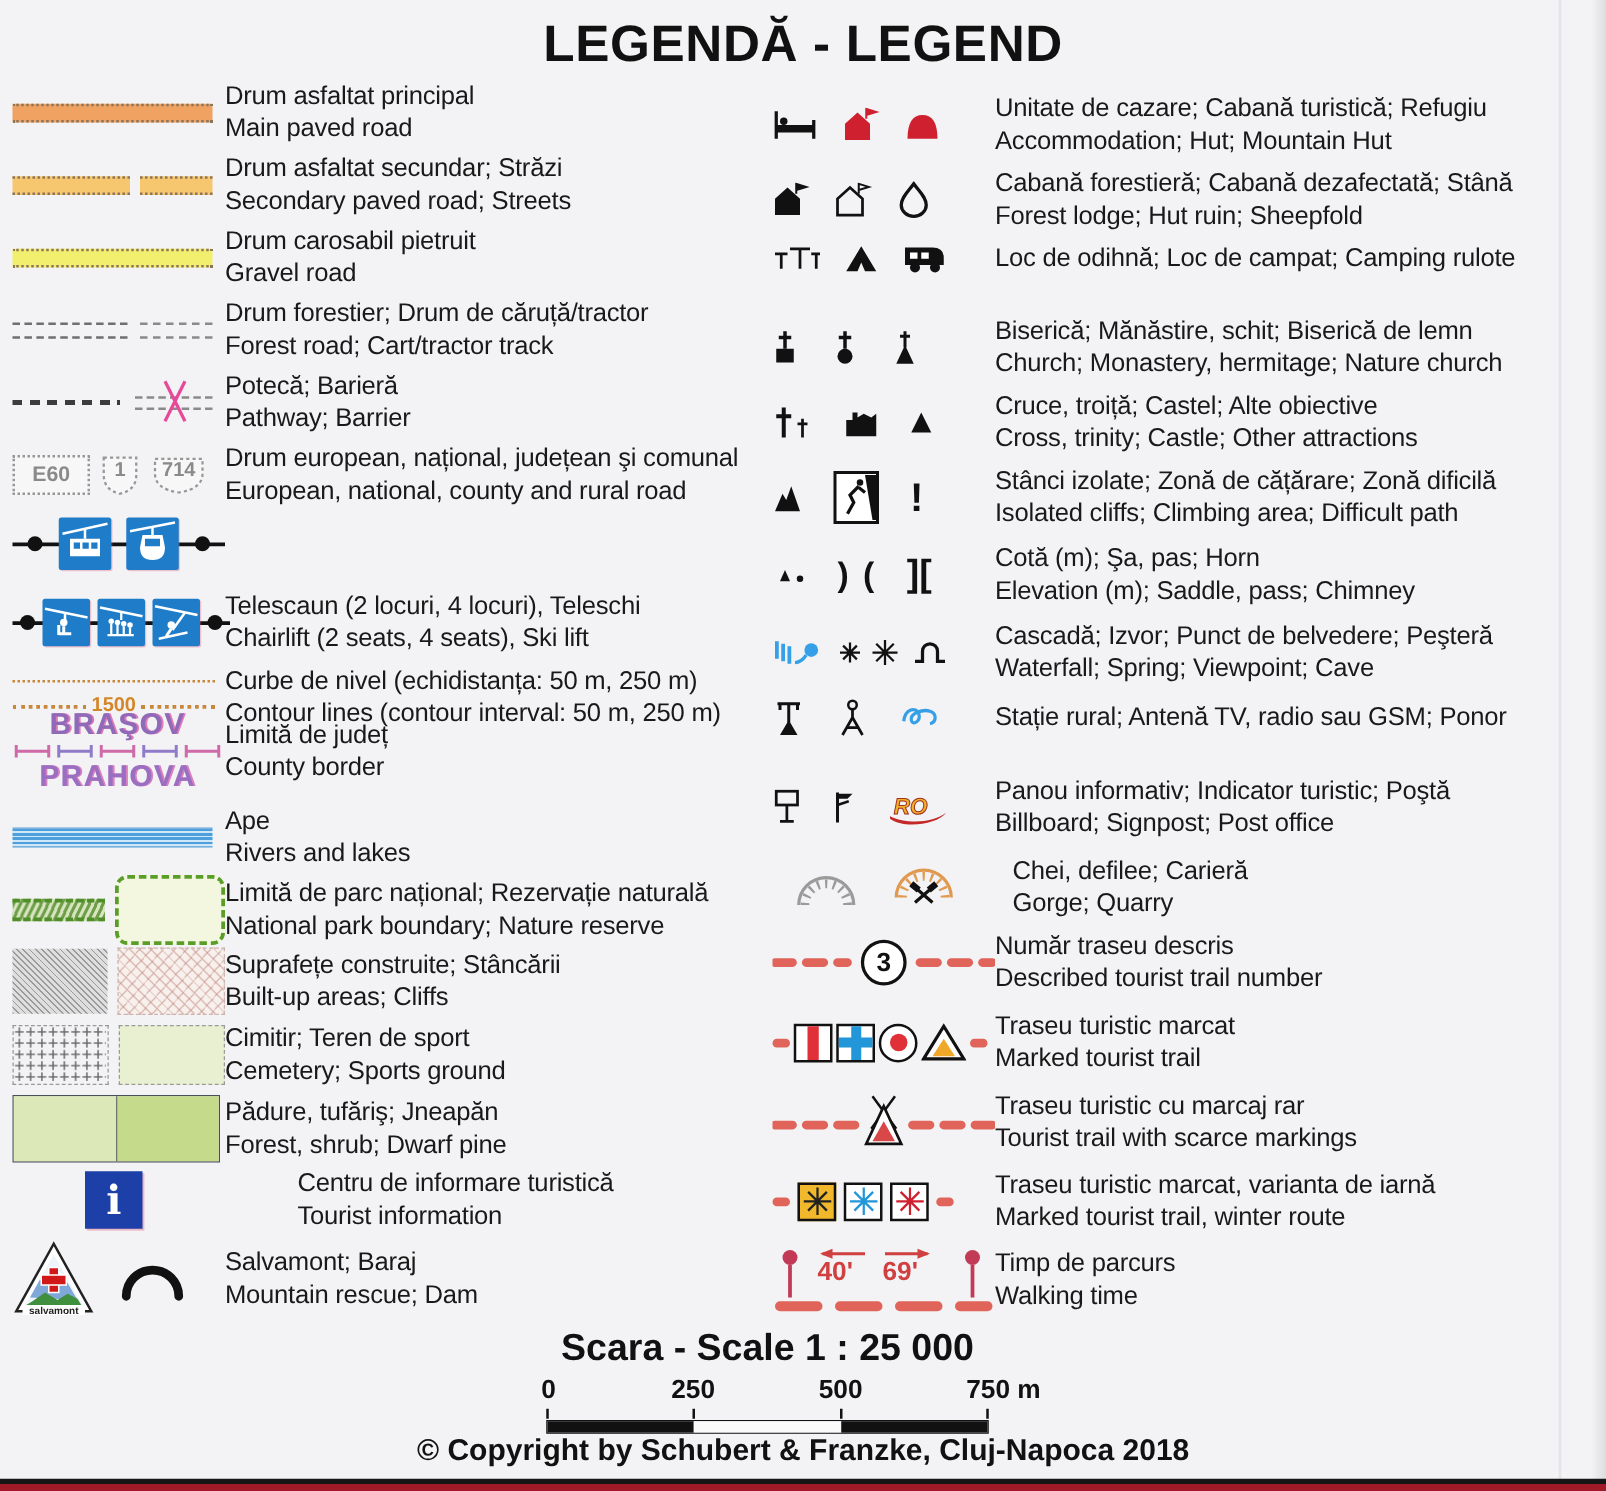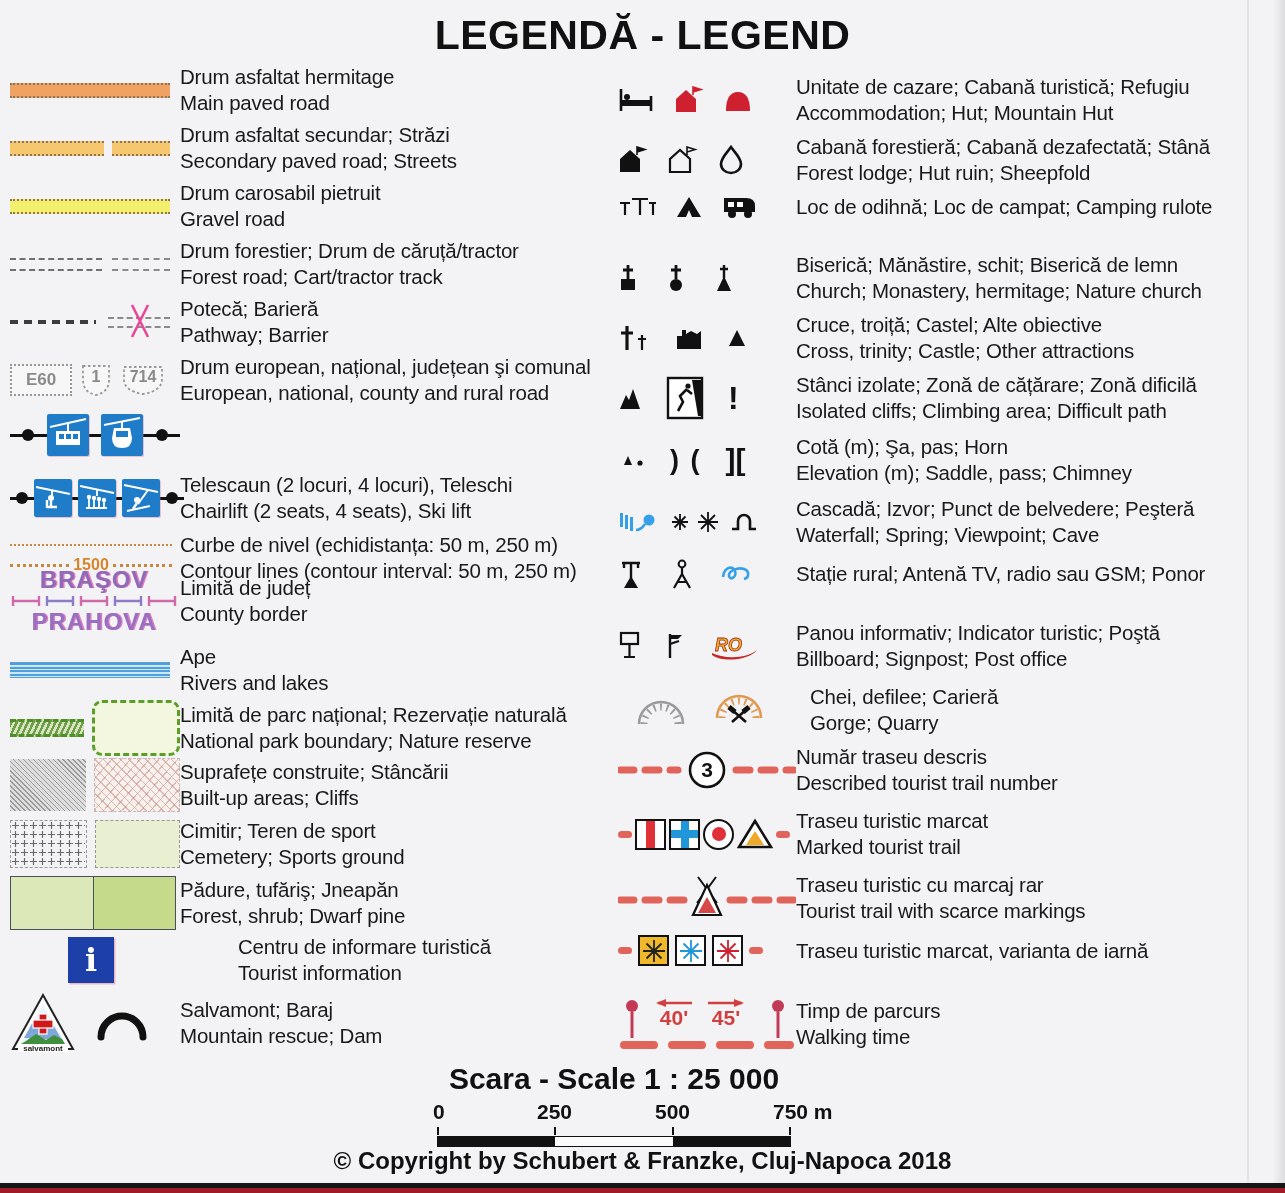--- a/index.html
+++ b/index.html
@@ -94,21 +94,21 @@
   .msq{width:31px;height:31px;border:2.5px solid #111;background:#fff;position:relative;flex:none;box-sizing:border-box;}
   .msq .vstripe{position:absolute;left:50%;top:0;bottom:0;width:9px;margin-left:-4.5px;background:#e03038;}
   .msq .hbar{position:absolute;left:0;right:0;top:50%;height:8px;margin-top:-4px;background:#2196d8;}
   .msq .vbar{position:absolute;top:0;bottom:0;left:50%;width:8px;margin-left:-4px;background:#2196d8;}
   .mcirc{width:31px;height:31px;border:2.5px solid #111;border-radius:50%;background:#fff;position:relative;flex:none;box-sizing:border-box;}
   .mcirc .dot{position:absolute;left:50%;top:50%;width:14px;height:14px;margin:-7px 0 0 -7px;border-radius:50%;background:#e03038;}
   .snowsq{width:31px;height:31px;border:2.5px solid #111;display:flex;align-items:center;justify-content:center;flex:none;box-sizing:border-box;background:#fff;}
   .snowsq.y{background:#f0b82a;}
 
   .timewrap{position:relative;width:178px;height:56px;flex:none;}
-  .timegrp{position:absolute;top:2px;display:flex;flex-direction:column;align-items:center;}
+  .timegrp{position:absolute;top:2px;display:flex;flex-direction:column;align-items:flex-start;}
   .timegrp .t{color:#d04040;font-weight:bold;font-size:21px;line-height:20px;}
 
   
   .scale-area{position:absolute;left:437px;top:1062px;width:354px;}
   .scale-title{text-align:center;font-size:30px;font-weight:bold;color:#111;white-space:nowrap;}
   .scale-bar{position:relative;margin-top:40px;}
   .sb{display:flex;border:1.5px solid #111;height:9px;}
   .sb .s1,.sb .s3{flex:1;background:#111;}
   .sb .s2{flex:1;background:#fafafa;}
   .sbt{position:absolute;top:-9px;width:2px;height:8px;background:#111;}
@@ -127,21 +127,21 @@
 
 <div class="page-title">LEGENDĂ - LEGEND</div>
 
 <div class="l-col">
 
   <div class="entry" style="top:64px">
     <div class="sym">
         <div class="band orange" style="width:160px;height:11px"></div>
       </div>
     <div class="lbl">
-        <div>Drum asfaltat hermitage</div>
+        <div>Drum asfaltat principal</div>
         <div>Main paved road</div>
       </div>
   </div>
 
   <div class="entry" style="top:122px">
     <div class="sym" style="gap:8px">
       <div class="band lorange" style="width:94px;height:11px"></div>
         <div class="band lorange" style="width:58px;height:11px"></div>
     </div>
     <div class="lbl">
@@ -747,20 +747,21 @@
                 <path d="M12 1 V23 M1 12 H23 M4.5 4.5 L19.5 19.5 M19.5 4.5 L4.5 19.5"></path>
               </g>
               <circle cx="12" cy="12" r="2" fill="#cf2030"></circle>
             </svg>
           </div>
         <div class="redstub"></div>
       </div>
     </div>
     <div class="lbl">
         <div>Traseu turistic marcat, varianta de iarnă</div>
+        <div>Marked tourist trail, winter route</div>
       </div>
   </div>
 
   <div class="entry" style="top:996px">
     <div class="sym">
       <div class="timewrap">
         <svg style="position:absolute;left:0;bottom:0" width="178" height="14" viewBox="0 0 178 14">
             <path d="M6 7 H172" stroke="#e0645a" stroke-width="8" stroke-dasharray="30 18" stroke-linecap="round"></path>
           </svg>
         <svg style="position:absolute;left:6px;top:2px" width="16" height="44" viewBox="0 0 16 44">
@@ -776,21 +777,21 @@
               <path d="M4 5 H38" stroke="#d04040" stroke-width="2.4"></path>
               <path d="M2 5 L12 1 V9 Z" fill="#d04040"></path>
             </svg>
           <div class="t">40'</div>
         </div>
         <div class="timegrp" style="left:88px">
           <svg width="40" height="10" viewBox="0 0 40 10">
               <path d="M2 5 H36" stroke="#d04040" stroke-width="2.4"></path>
               <path d="M38 5 L28 1 V9 Z" fill="#d04040"></path>
             </svg>
-          <div class="t">45'</div>
+          <div class="t">69'</div>
         </div>
       </div>
     </div>
     <div class="lbl">
         <div>Timp de parcurs</div>
         <div>Walking time</div>
       </div>
   </div>
 </div>
 

